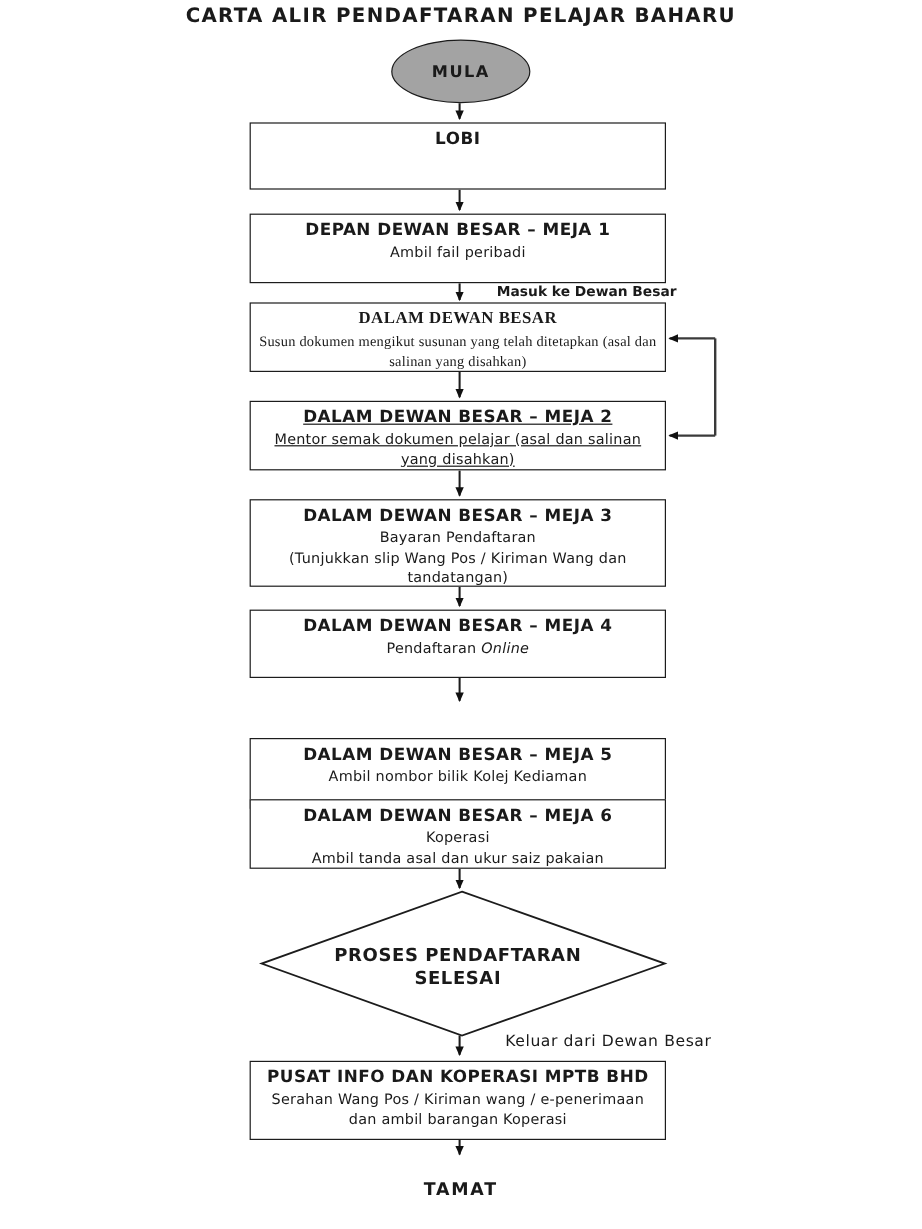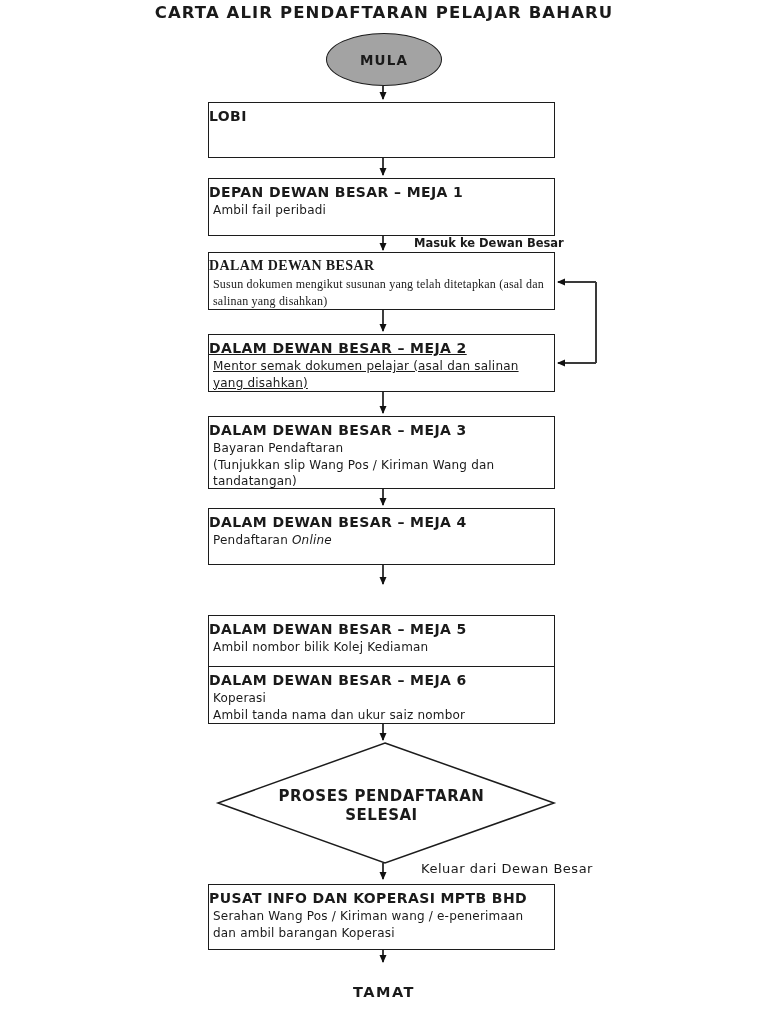--- a/index.html
+++ b/index.html
@@ -8,21 +8,21 @@
     font-family:"DejaVu Sans","Liberation Sans",sans-serif; color:#1a1a1a;
     overflow:hidden;
   }
   .page-title {
     position:absolute; top:3px; left:0; width:768px; text-align:center;
     font-size:16.5px; font-weight:bold; letter-spacing:1.1px;
   }
   .connector-layer { position:absolute; top:0; left:0; width:768px; height:1024px; z-index:1; }
   .node {
     position:absolute; left:208px; width:347px; box-sizing:border-box;
-    border:1.5px solid #1c1c1c; background:#ffffff; 
+    border:1.5px solid #1c1c1c; background:#ffffff; text-align:center;
     padding-top:4px; z-index:2;
   }
   .node-title { font-weight:bold; font-size:14px; letter-spacing:0.4px; line-height:18px; }
   .node-body  { font-size:12px; letter-spacing:0.2px; line-height:16.5px; margin-top:1px; padding:0 4px; }
   .terminator {
     position:absolute; left:326px; top:33px; width:116px; height:53px;
     border:1.5px solid #1c1c1c; border-radius:50%; background:#a3a3a3;
     display:flex; align-items:center; justify-content:center;
     font-weight:bold; font-size:13.5px; letter-spacing:1.2px; z-index:2; box-sizing:border-box;
   }
@@ -121,21 +121,21 @@
 
 <div class="node t-meja5">
   <div class="node-title">DALAM DEWAN BESAR – MEJA 5</div>
   <div class="node-body">Ambil nombor bilik Kolej Kediaman</div>
 </div>
 
 <div class="node t-meja6">
   <div class="node-title">DALAM DEWAN BESAR – MEJA 6</div>
   <div class="node-body">
     <div>Koperasi</div>
-    <div>Ambil tanda nama dan ukur saiz nombor</div>
+    <div>Ambil tanda asal dan ukur saiz pakaian</div>
   </div>
 </div>
 
 <div class="decision-text">
   <div>PROSES PENDAFTARAN</div>
   <div>SELESAI</div>
 </div>
 
 <div class="edge-label enter">Masuk ke Dewan Besar</div>
 <div class="edge-label exit">Keluar dari Dewan Besar</div>

